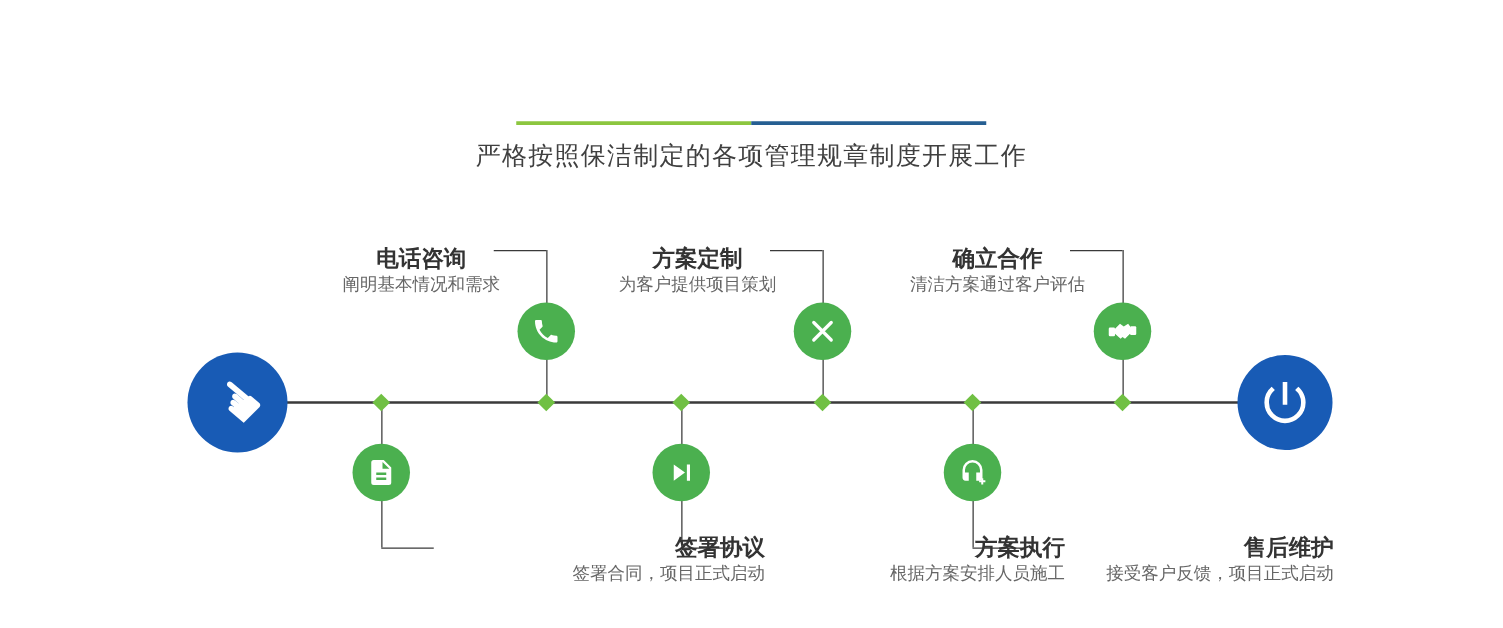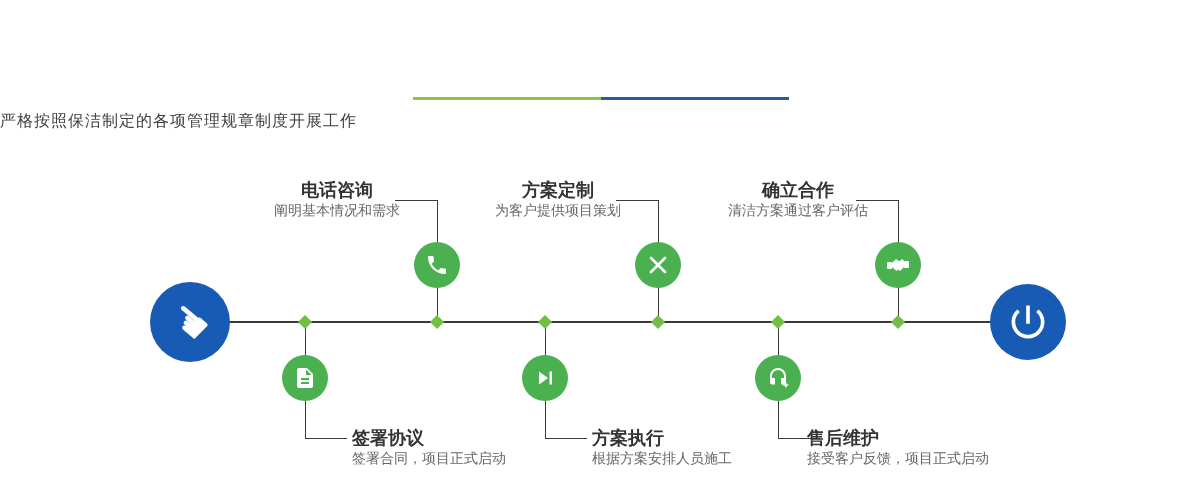--- a/index.html
+++ b/index.html
@@ -12,22 +12,22 @@
     position:absolute;top:42px;left:0;width:100%;text-align:center;margin:0;
     font-size:30px;font-weight:bold;color:#18476b;letter-spacing:2px;
   }
   .underline{
     position:absolute;top:97px;left:50%;transform:translateX(-50%);
     width:376px;height:3px;display:flex;
   }
   .underline .seg-green{flex:1;background:#8cc63f;}
   .underline .seg-blue{flex:1;background:#265f92;}
   .page-subtitle{
-    position:absolute;top:111px;left:0;width:100%;text-align:left;margin:0;
-    font-size:16px;color:#404040;letter-spacing:1px;
+    position:absolute;top:111px;left:0;width:100%;text-align:center;margin:0;
+    font-size:20px;color:#404040;letter-spacing:1px;
   }
   
   .line{position:absolute;background:#3a3a3a;z-index:1;}
   .diamond{
     position:absolute;width:10px;height:10px;background:#70c043;
     transform:rotate(45deg);z-index:3;
   }
   .node{
     position:absolute;width:46px;height:46px;border-radius:50%;
     background:#4bb04f;display:flex;align-items:center;justify-content:center;z-index:4;
@@ -37,22 +37,22 @@
     position:absolute;border-radius:50%;background:#185bb5;
     display:flex;align-items:center;justify-content:center;z-index:4;
   }
   .endpoint svg{width:44px;height:44px;display:block;}
   .hand-glyph{
     color:#ffffff;font-size:44px;line-height:1;display:block;
     transform:rotate(40deg);font-family:"DejaVu Sans",sans-serif;
   }
   
   .step-label{position:absolute;z-index:2;}
-  .step-label.top{width:180px;text-align:center;top:179px;}
-  .step-label.bottom{width:260px;text-align:left;top:427px;}
+  .step-label.top{width:180px;text-align:center;top:196px;}
+  .step-label.bottom{width:260px;text-align:right;top:427px;}
   .step-title{font-size:18px;font-weight:bold;color:#333333;line-height:22px;}
   .step-desc{font-size:14px;color:#666666;margin-top:0;white-space:nowrap;line-height:18px;}
 </style>
 </head>
 <body>
 
 <div class="canvas">
 
   <div class="underline">
     <span class="seg-green"></span>

